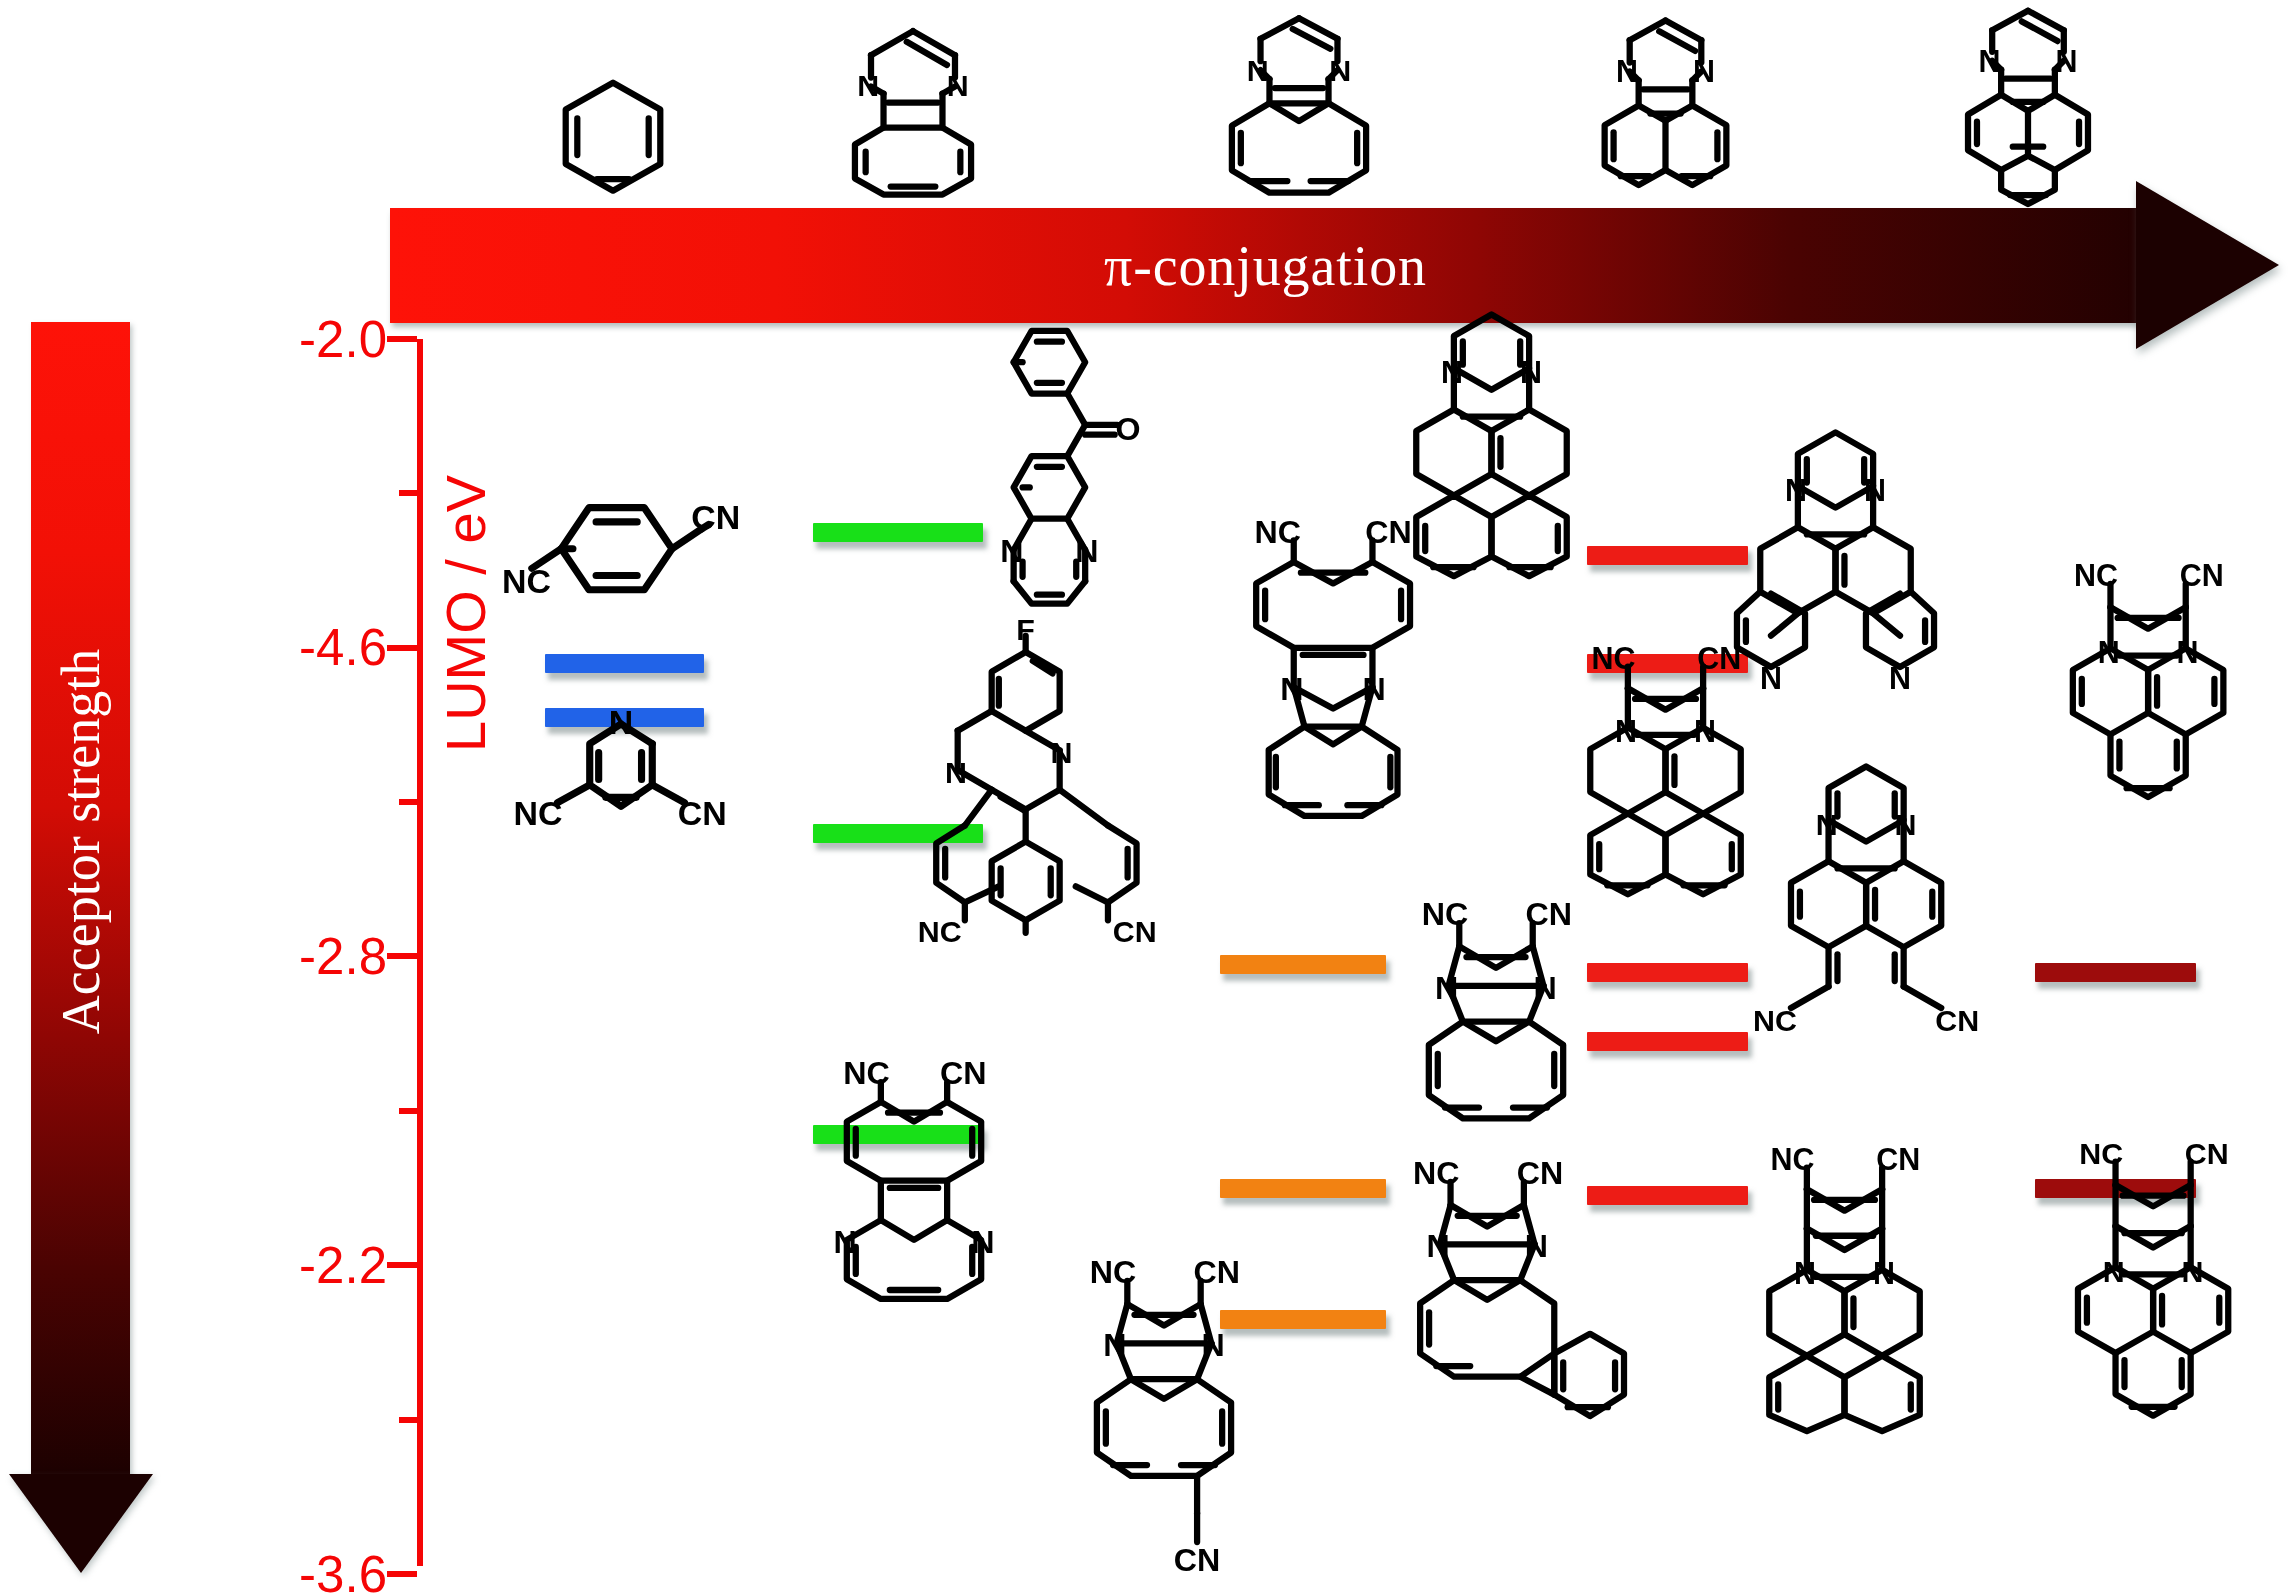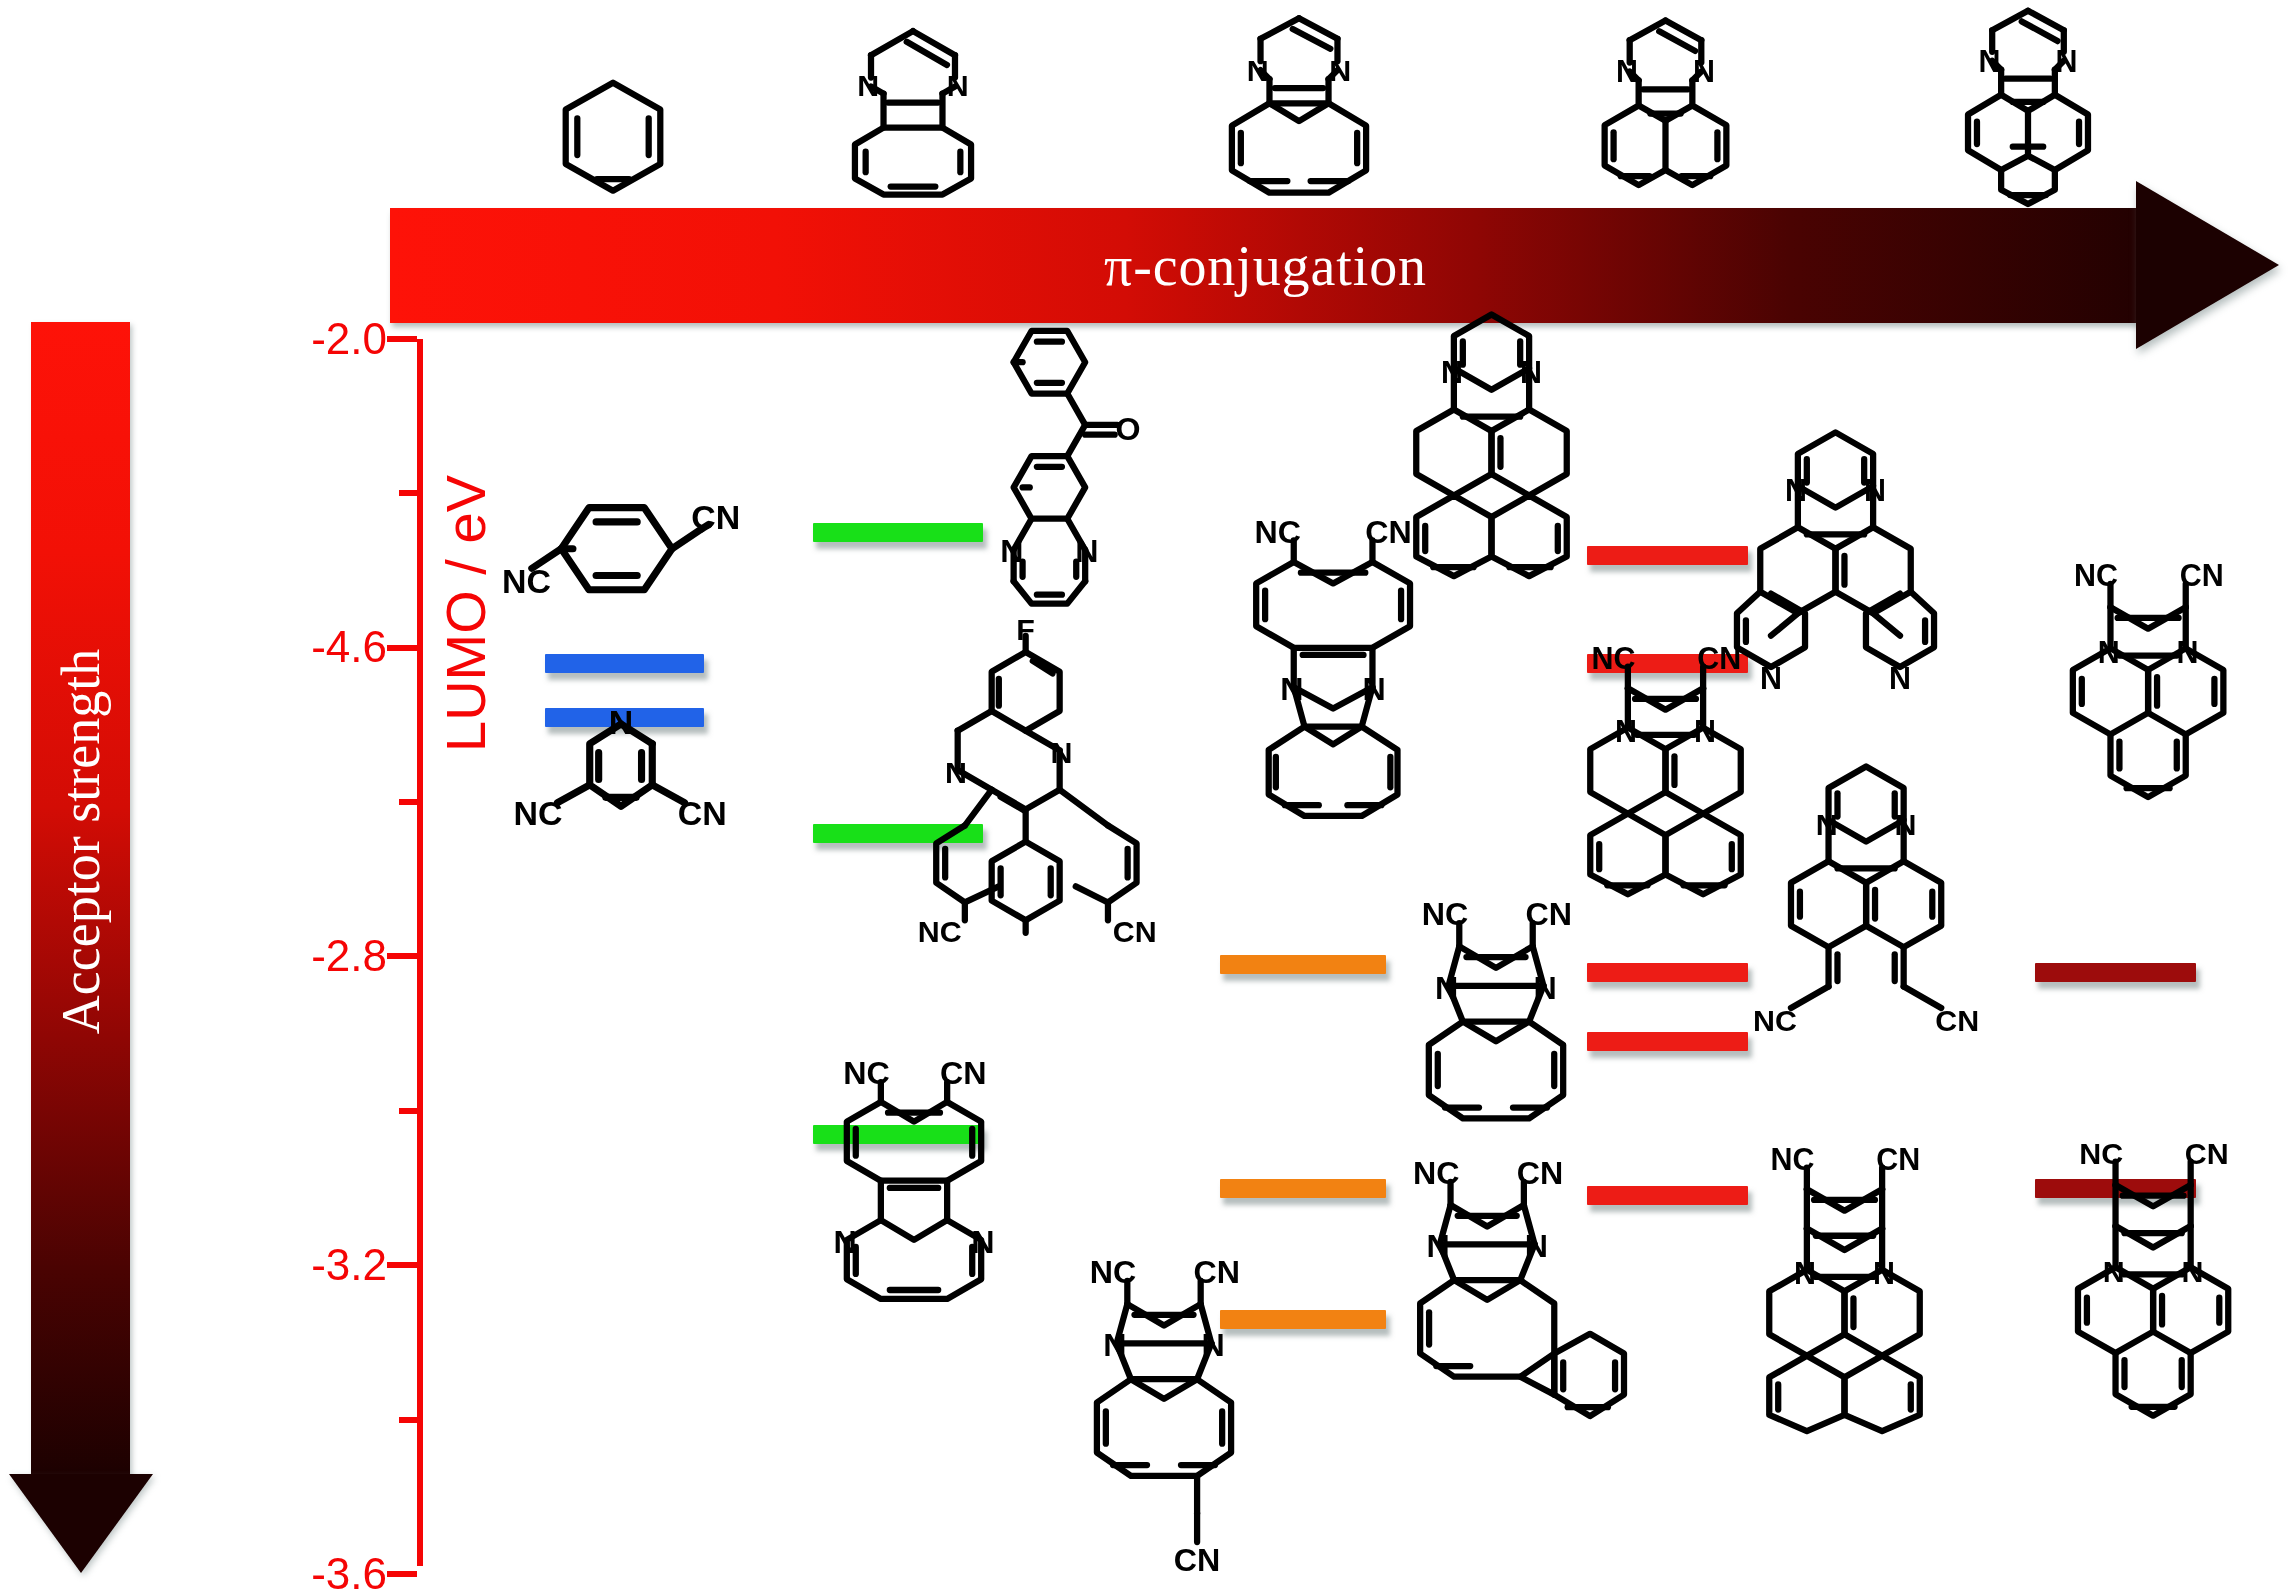--- a/index.html
+++ b/index.html
@@ -32,21 +32,21 @@
   #acc-arrow-label{position:absolute;left:-363px;top:470px;width:824px;height:99px;
       display:flex;align-items:center;justify-content:center;
       transform:rotate(-90deg);color:#fff;font-size:54px;
       font-family:"Liberation Serif",serif;white-space:nowrap;}
 
   
   #yaxis{position:absolute;left:417px;top:339px;width:6.3px;height:1227px;background:#f50505;}
   .ytick{position:absolute;background:#f50505;height:6.3px;}
   .ytick.major{width:30px;left:-30px;}
   .ytick.minor{width:18px;left:-18px;}
-  .ylabel{position:absolute;right:12.5px;color:#f50505;font-size:44px;
+  .ylabel{position:absolute;right:12.5px;color:#f50505;font-size:51px;
       font-family:"Liberation Sans",sans-serif;white-space:nowrap;
       transform:translateY(-50%);text-align:right;}
   #yaxis-title{position:absolute;left:152px;top:573px;width:627px;height:81px;
       display:flex;align-items:center;justify-content:center;
       transform:rotate(-90deg);color:#f50505;font-size:56px;
       font-family:"Liberation Sans",sans-serif;white-space:nowrap;}
 
   
   .level{position:absolute;height:19px;border-radius:0.9px;
       box-shadow:3.6px 6.3px 5.4px rgba(110,125,125,.5);}
@@ -193,21 +193,21 @@
     <div class="ytick major" style="left: 387px; top: 1571px;"></div>
     <div class="ytick minor" style="left: 399px; top: 490px;"></div>
     <div class="ytick minor" style="left: 399px; top: 799px;"></div>
     <div class="ytick minor" style="left: 399px; top: 1108px;"></div>
     <div class="ytick minor" style="left: 399px; top: 1417px;"></div>
   </div>
 <div id="ylabel-layer">
     <div class="ylabel" style="left: 251px; width: 136px; top: 339px;">-2.0</div>
     <div class="ylabel" style="left: 251px; width: 136px; top: 647px;">-4.6</div>
     <div class="ylabel" style="left: 251px; width: 136px; top: 956px;">-2.8</div>
-    <div class="ylabel" style="left: 251px; width: 136px; top: 1265px;">-3.2</div>
+    <div class="ylabel" style="left: 251px; width: 136px; top: 1265px;">-2.2</div>
     <div class="ylabel" style="left: 251px; width: 136px; top: 1574px;">-3.6</div>
   </div>
 
 <div id="levels-layer">
     <div class="level" style="left: 545px; width: 159px; top: 654px; background: rgb(33, 99, 232);"></div>
     <div class="level" style="left: 545px; width: 159px; top: 708px; background: rgb(33, 99, 232);"></div>
     <div class="level" style="left: 813px; width: 170px; top: 523px; background: rgb(24, 224, 24);"></div>
     <div class="level" style="left: 813px; width: 170px; top: 824px; background: rgb(24, 224, 24);"></div>
     <div class="level" style="left: 813px; width: 170px; top: 1125px; background: rgb(24, 224, 24);"></div>
     <div class="level" style="left: 1220px; width: 166px; top: 955px; background: rgb(242, 130, 18);"></div>

